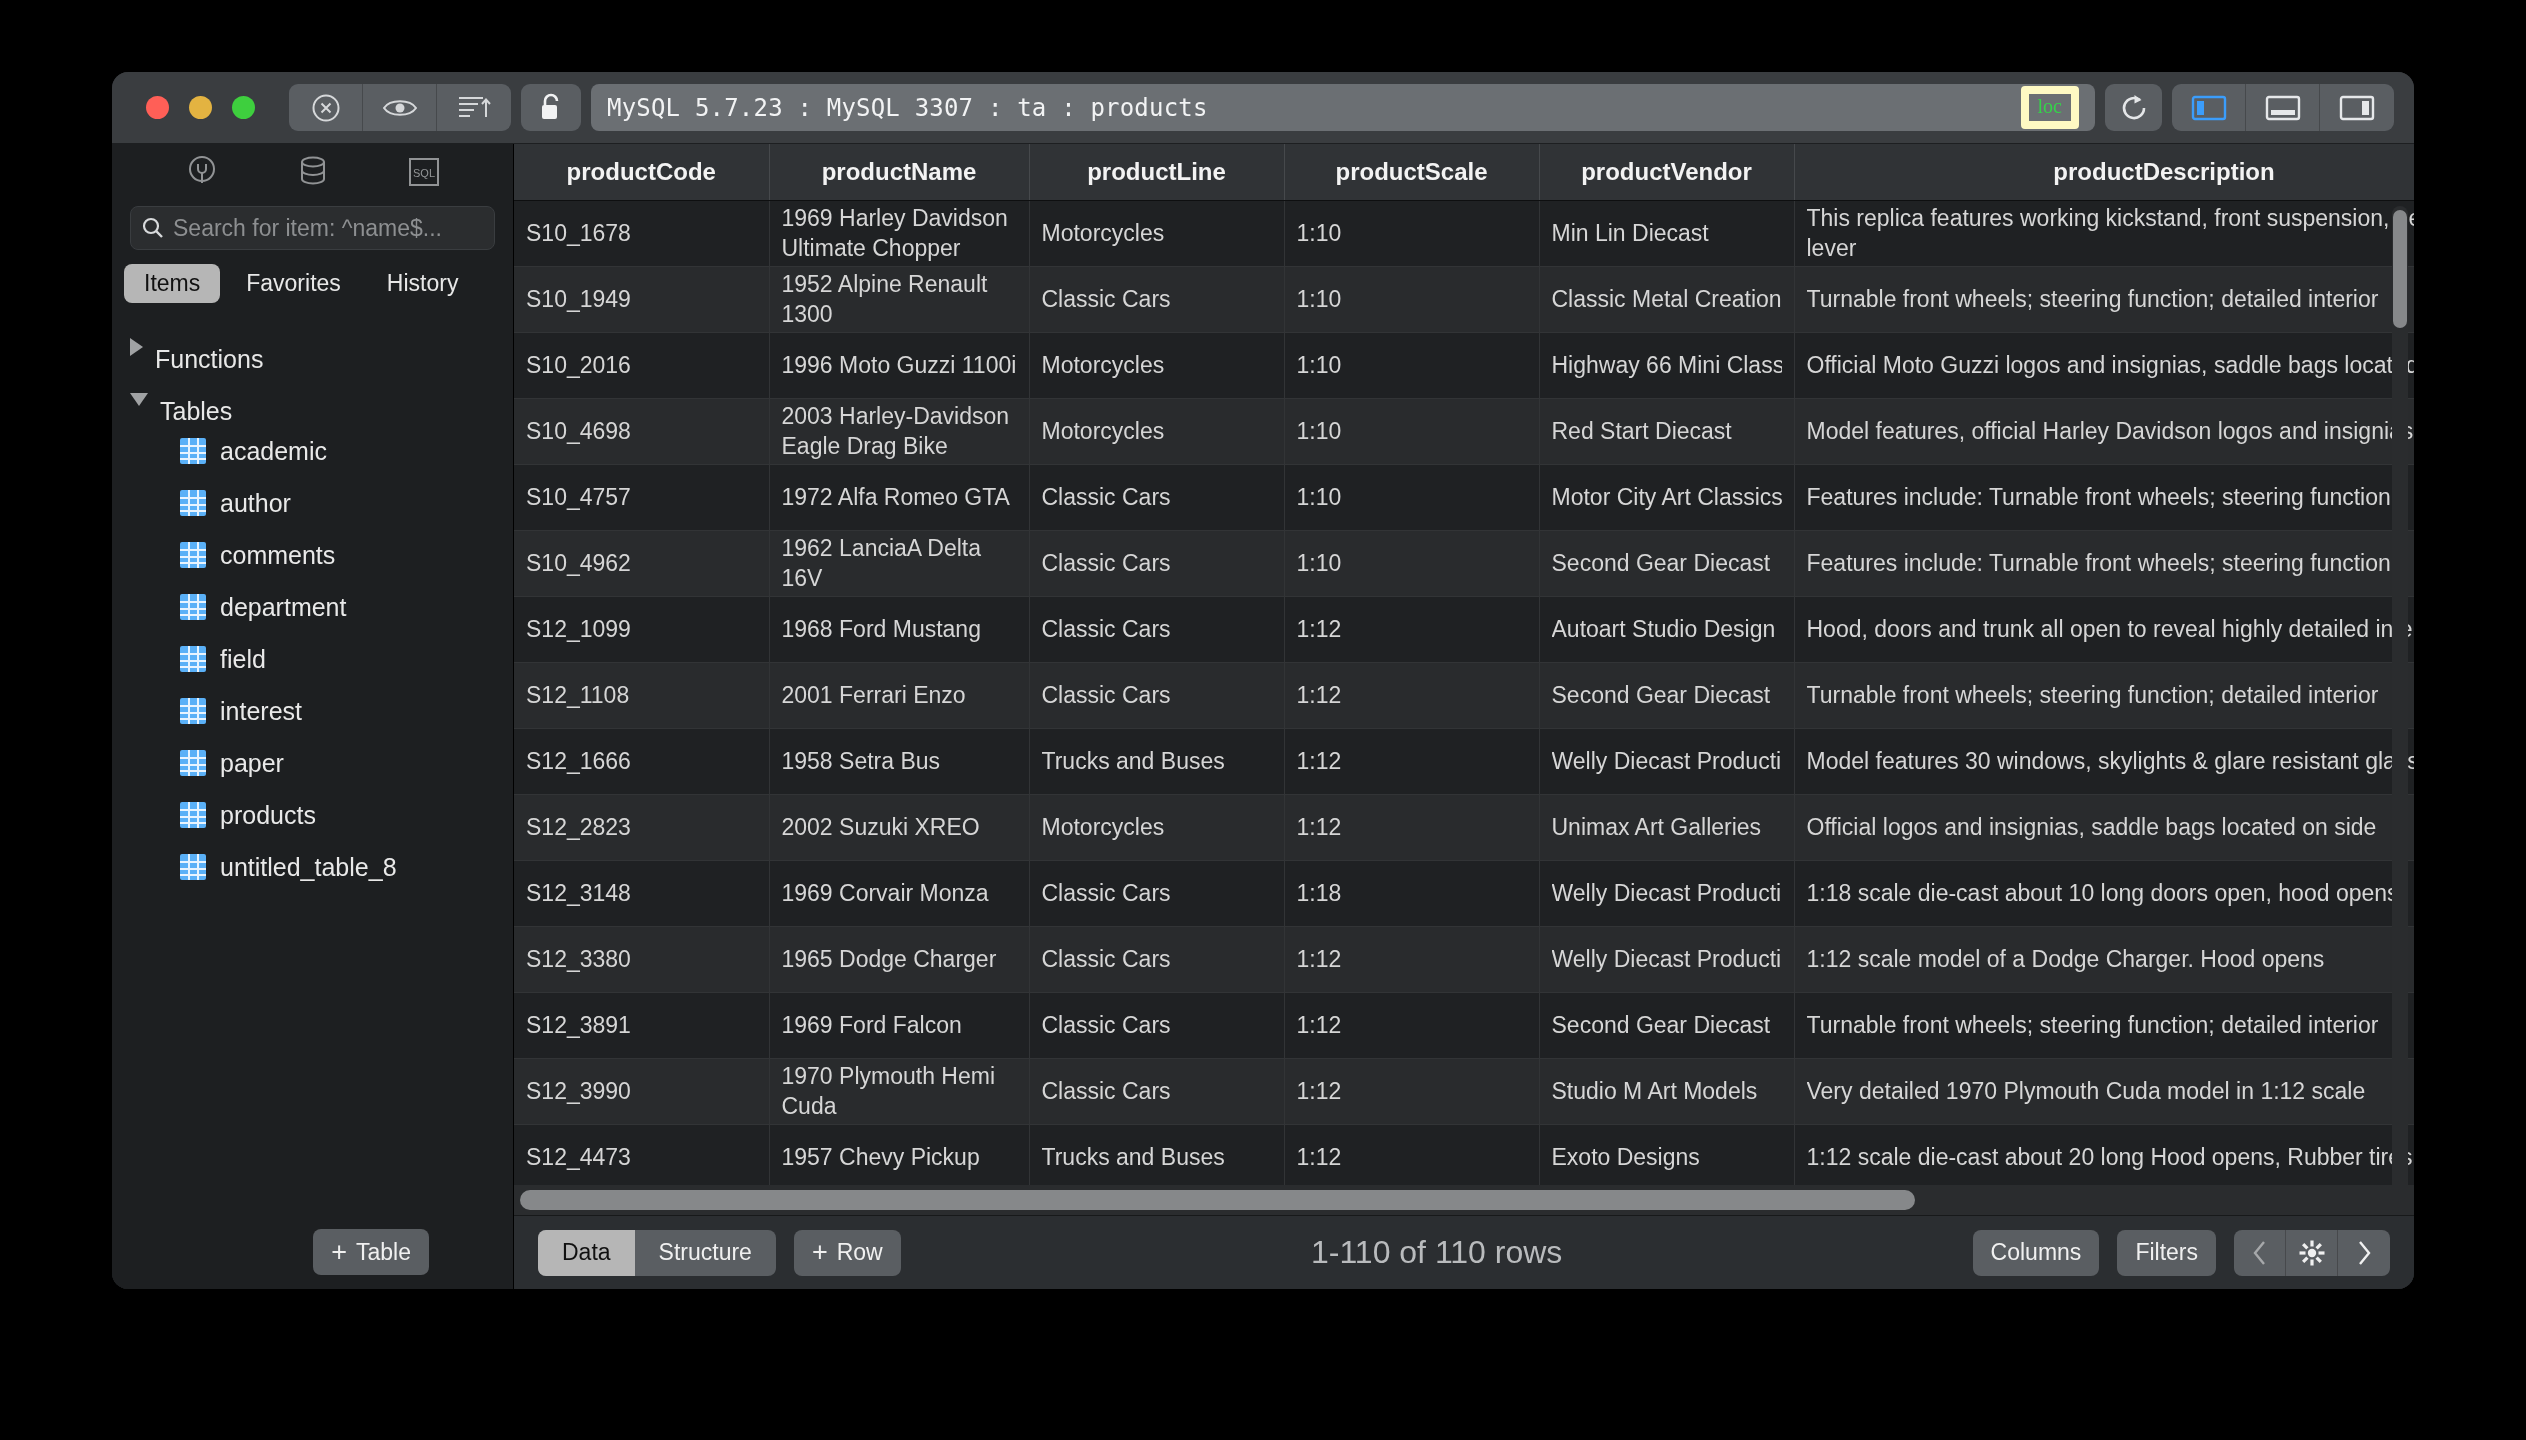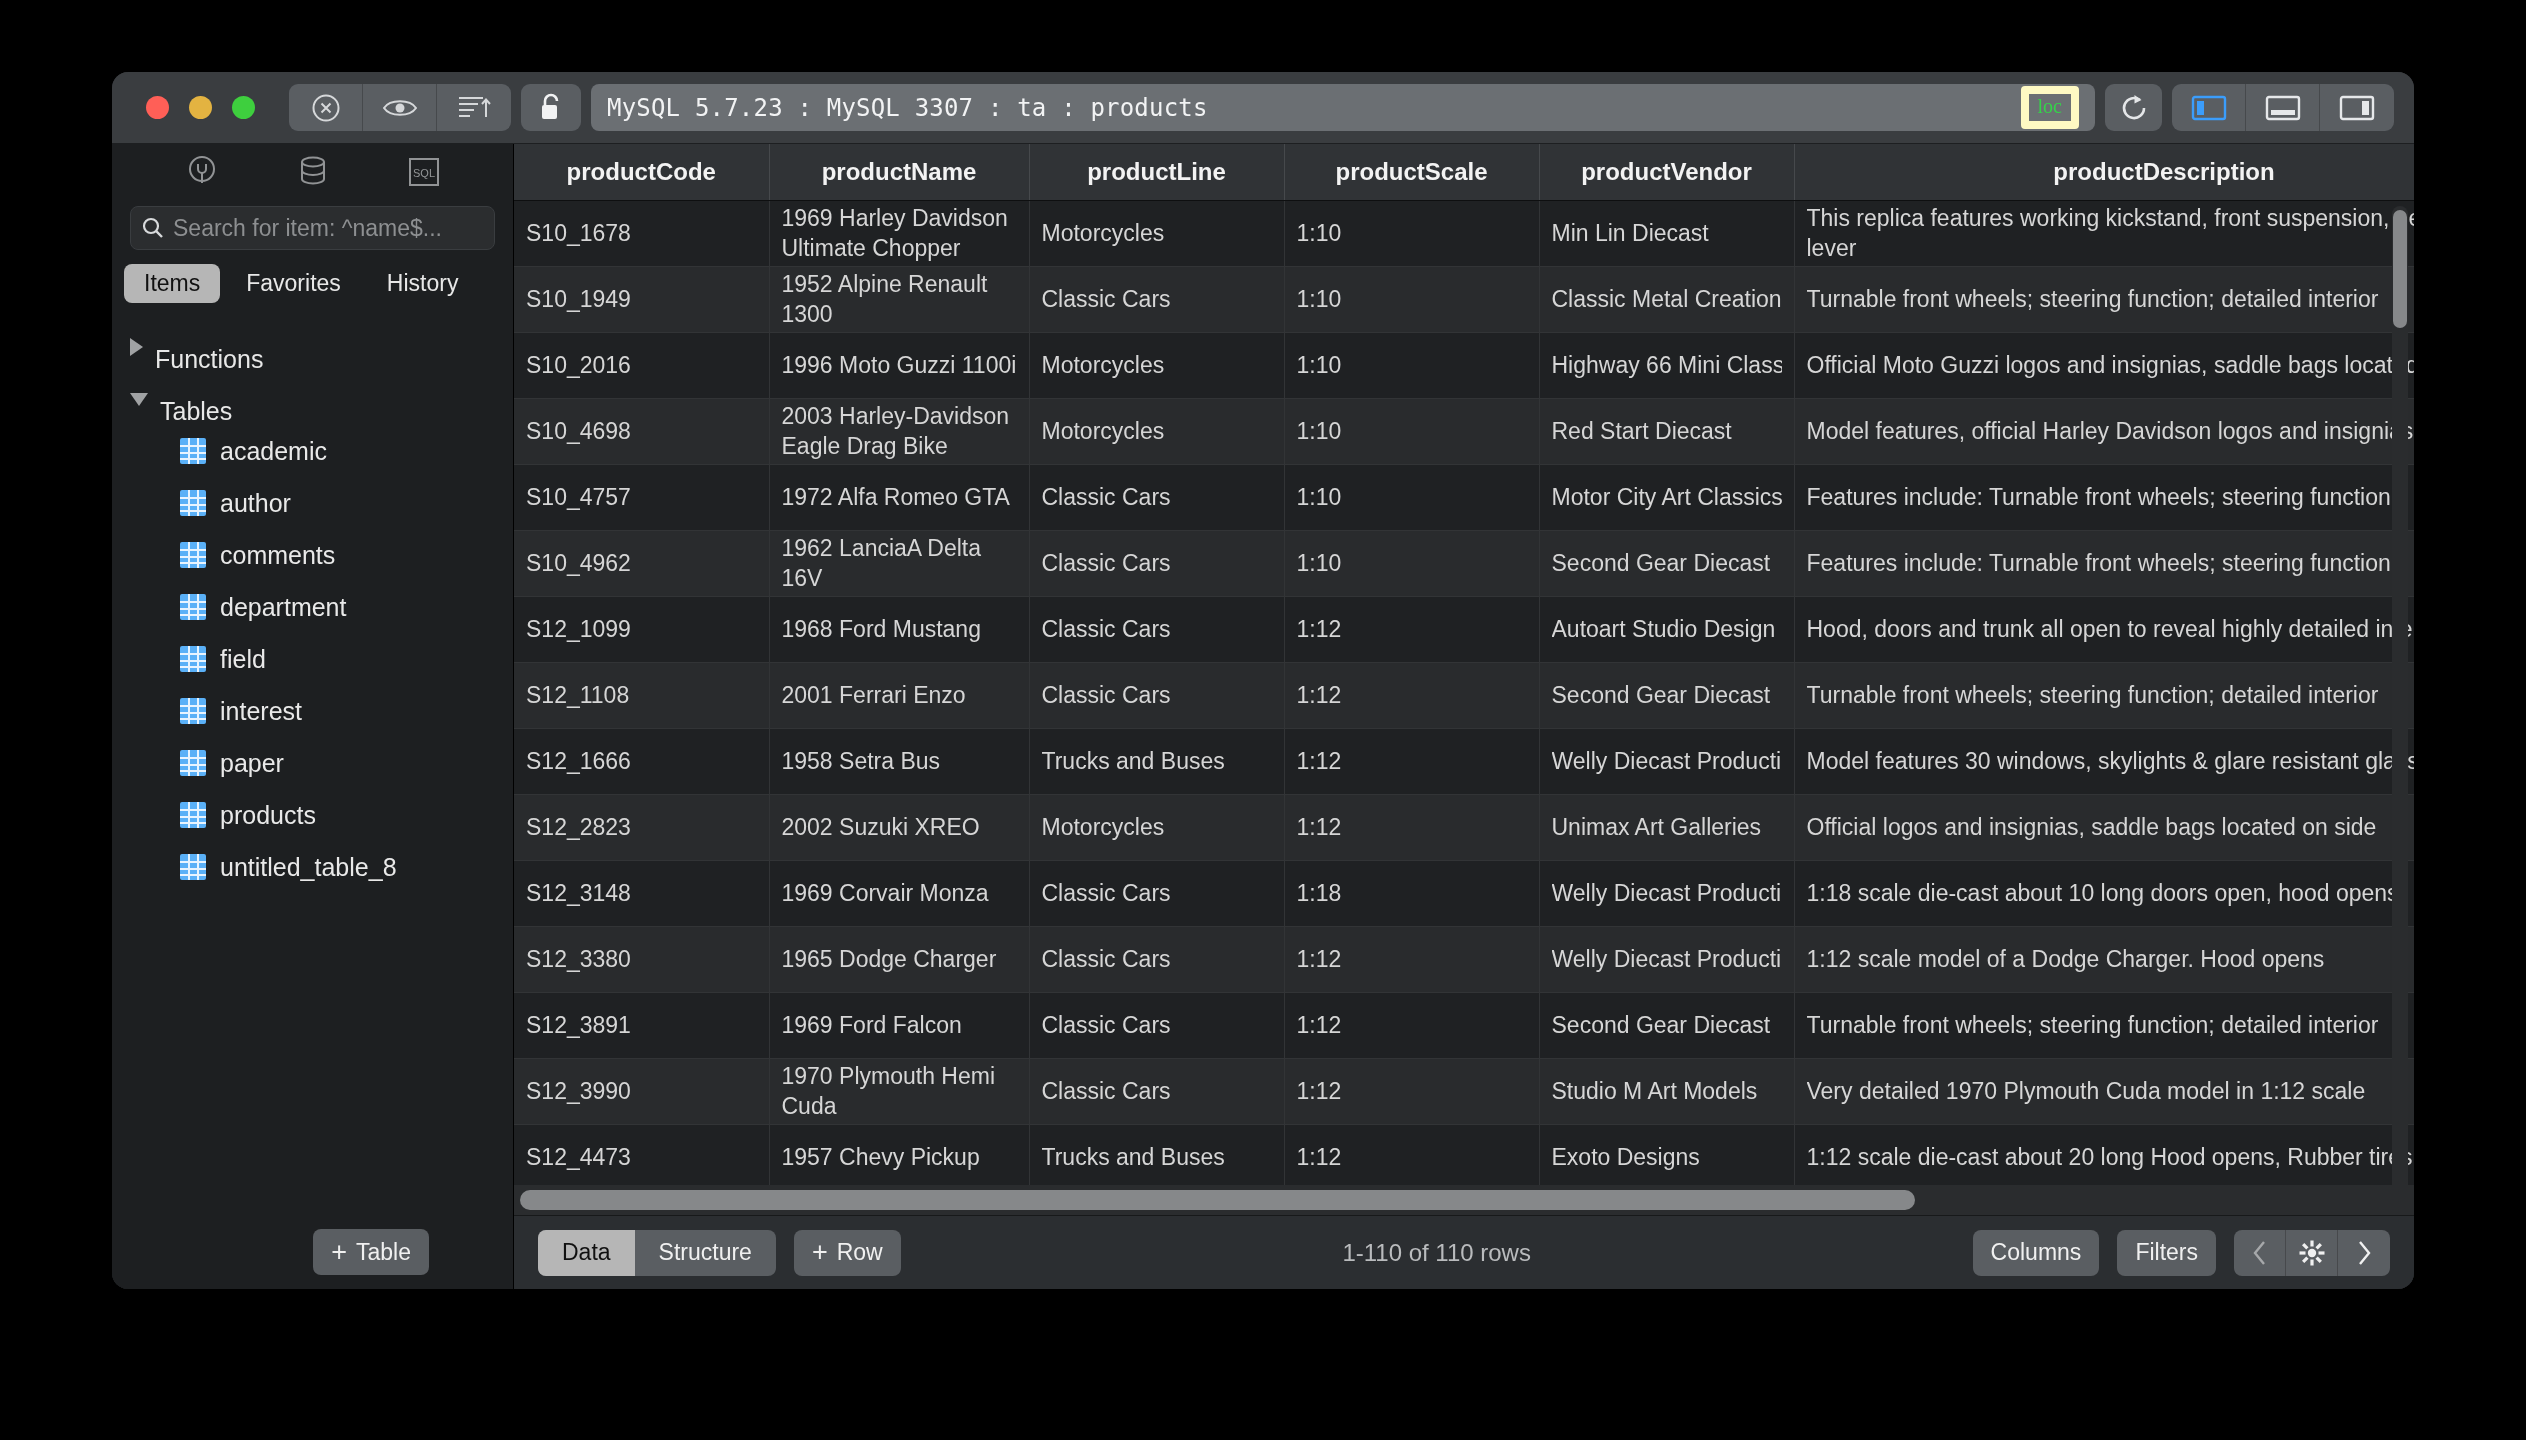--- a/index.html
+++ b/index.html
@@ -337,21 +337,21 @@
     padding: 0 24px;
     display: flex; align-items: center; justify-content: center;
     color: #f0f0f0;
   }
   .seg2 > div.active { background: #b6b6b6; color: #111; }
 
   #row-status {
     flex: 1;
     text-align: center;
     color: #b9bbbd;
-    font-size: 24px;
+    font-size: 32px;
   }
   .navgroup {
     display: flex;
     background: #5a5e62;
     border-radius: 8px;
     overflow: hidden;
   }
   .navgroup > div {
     width: 52px; height: 46px;
     display: flex; align-items: center; justify-content: center;

